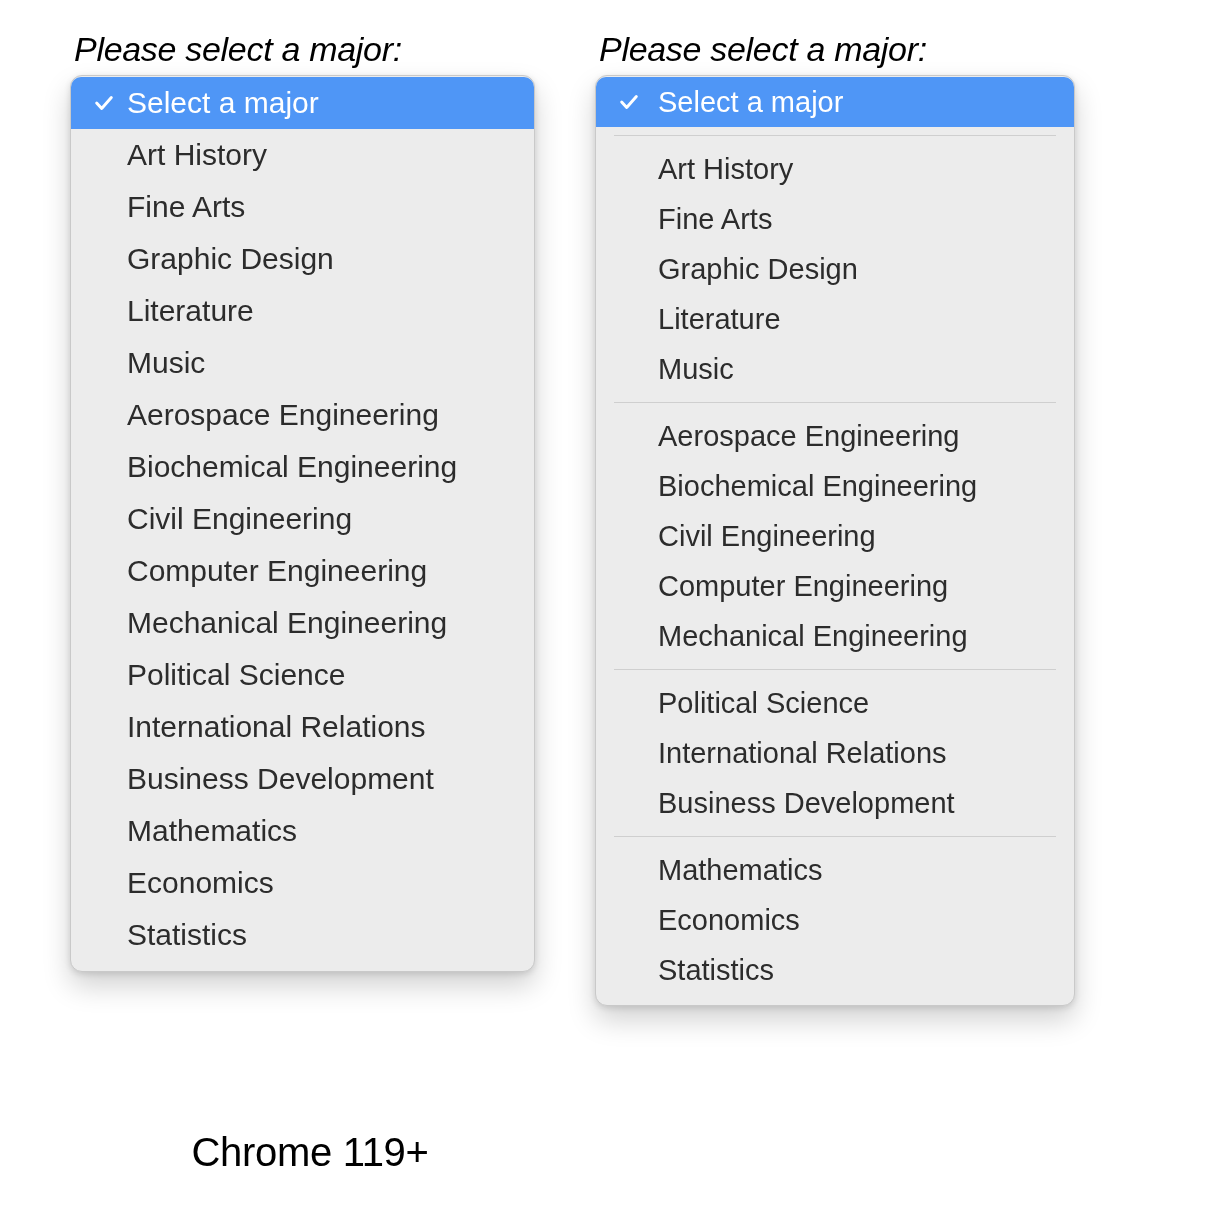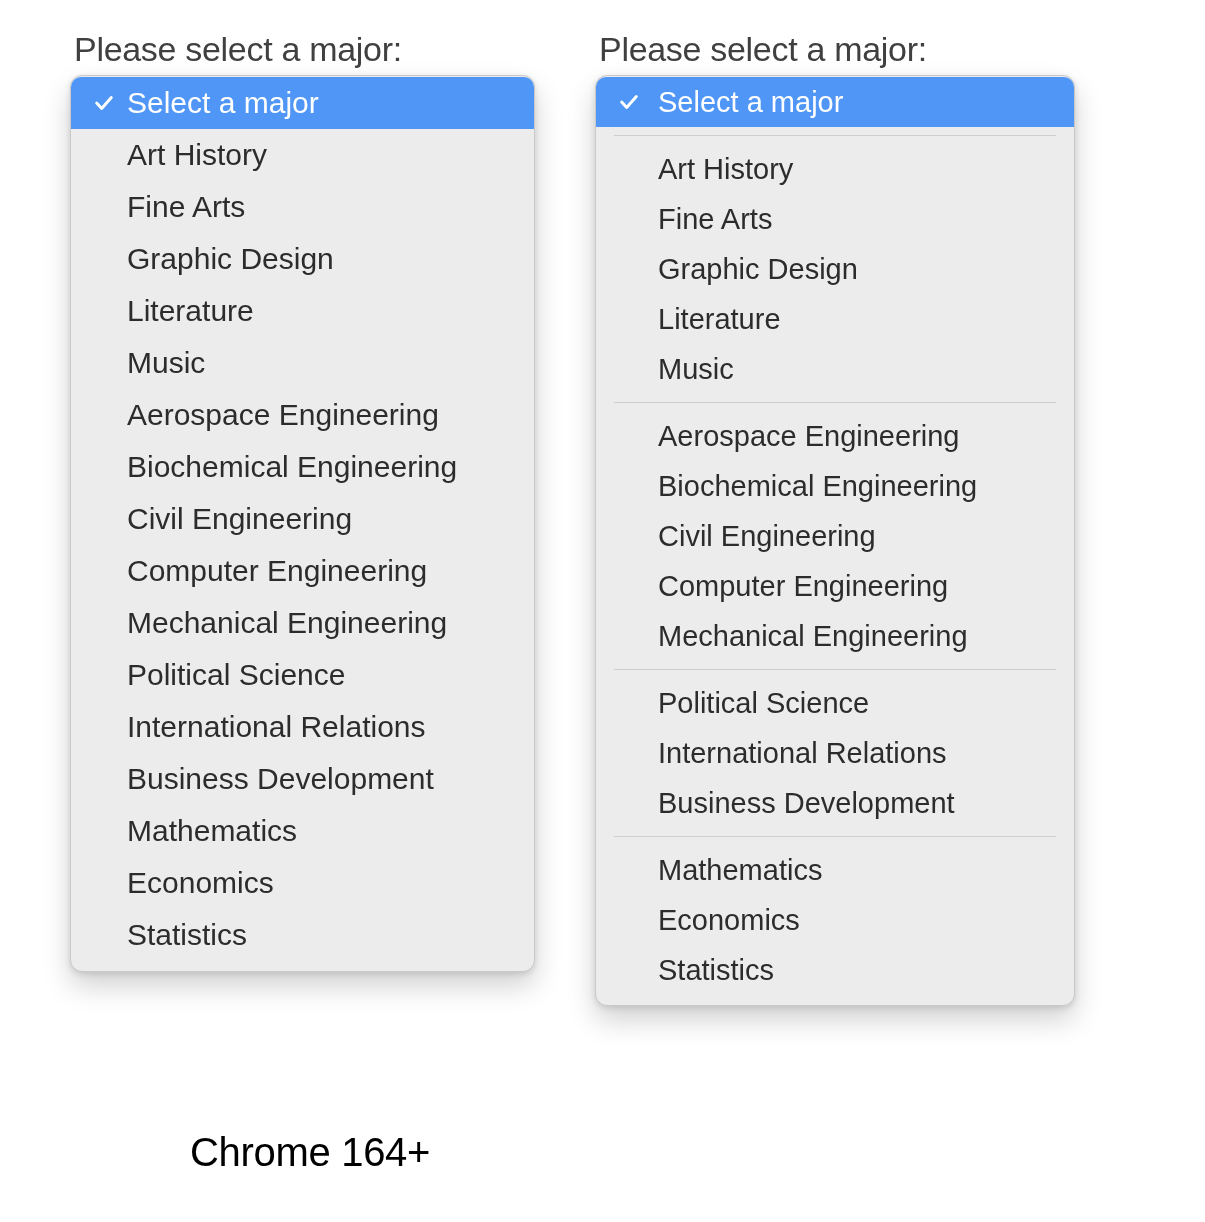--- a/index.html
+++ b/index.html
@@ -9,21 +9,21 @@
     --sep:#cfcfcf;
     --text:#2c2c2c;
     --highlight:#4f96f6;
     --highlight-text:#ffffff;
   }
   *{box-sizing:border-box;}
   html,body{margin:0;padding:0;background:var(--bg);font-family:-apple-system,"Helvetica Neue",Helvetica,Arial,sans-serif;color:var(--text);}
   body{width:1205px;min-height:1222px;}
   .stage{display:flex;flex-direction:row;gap:60px;padding:30px 60px 20px 70px;align-items:flex-start;}
   .column{display:flex;flex-direction:column;align-items:flex-start;}
-  .prompt{font-size:34px;letter-spacing:-0.3px;margin:0 0 6px 4px;color:#404040;}
+  .prompt{font-size:34px;letter-spacing:-0.3px;margin:0 0 6px 4px;color:#000000;font-style:italic;}
   .popup{
     width:465px;
     background:var(--popup-bg);
     border:1px solid var(--popup-border);
     border-radius:12px;
     padding:1px 0 10px 0;
     box-shadow:0 14px 28px rgba(0,0,0,.18),0 2px 6px rgba(0,0,0,.12);
   }
   .popup.after{width:480px;}
   .row{
@@ -208,15 +208,15 @@
       <div class="row">
           <span class="check"></span>
           <span class="label">Statistics</span>
         </div>
     </div>
   </div>
 </div>
 
 <div class="captions-wrapper">
   <div class="captions">
-    <div class="cap">Chrome 164+</div>
+    <div class="cap">Chrome 119+</div>
   </div>
 </div>
 
 </body></html>

